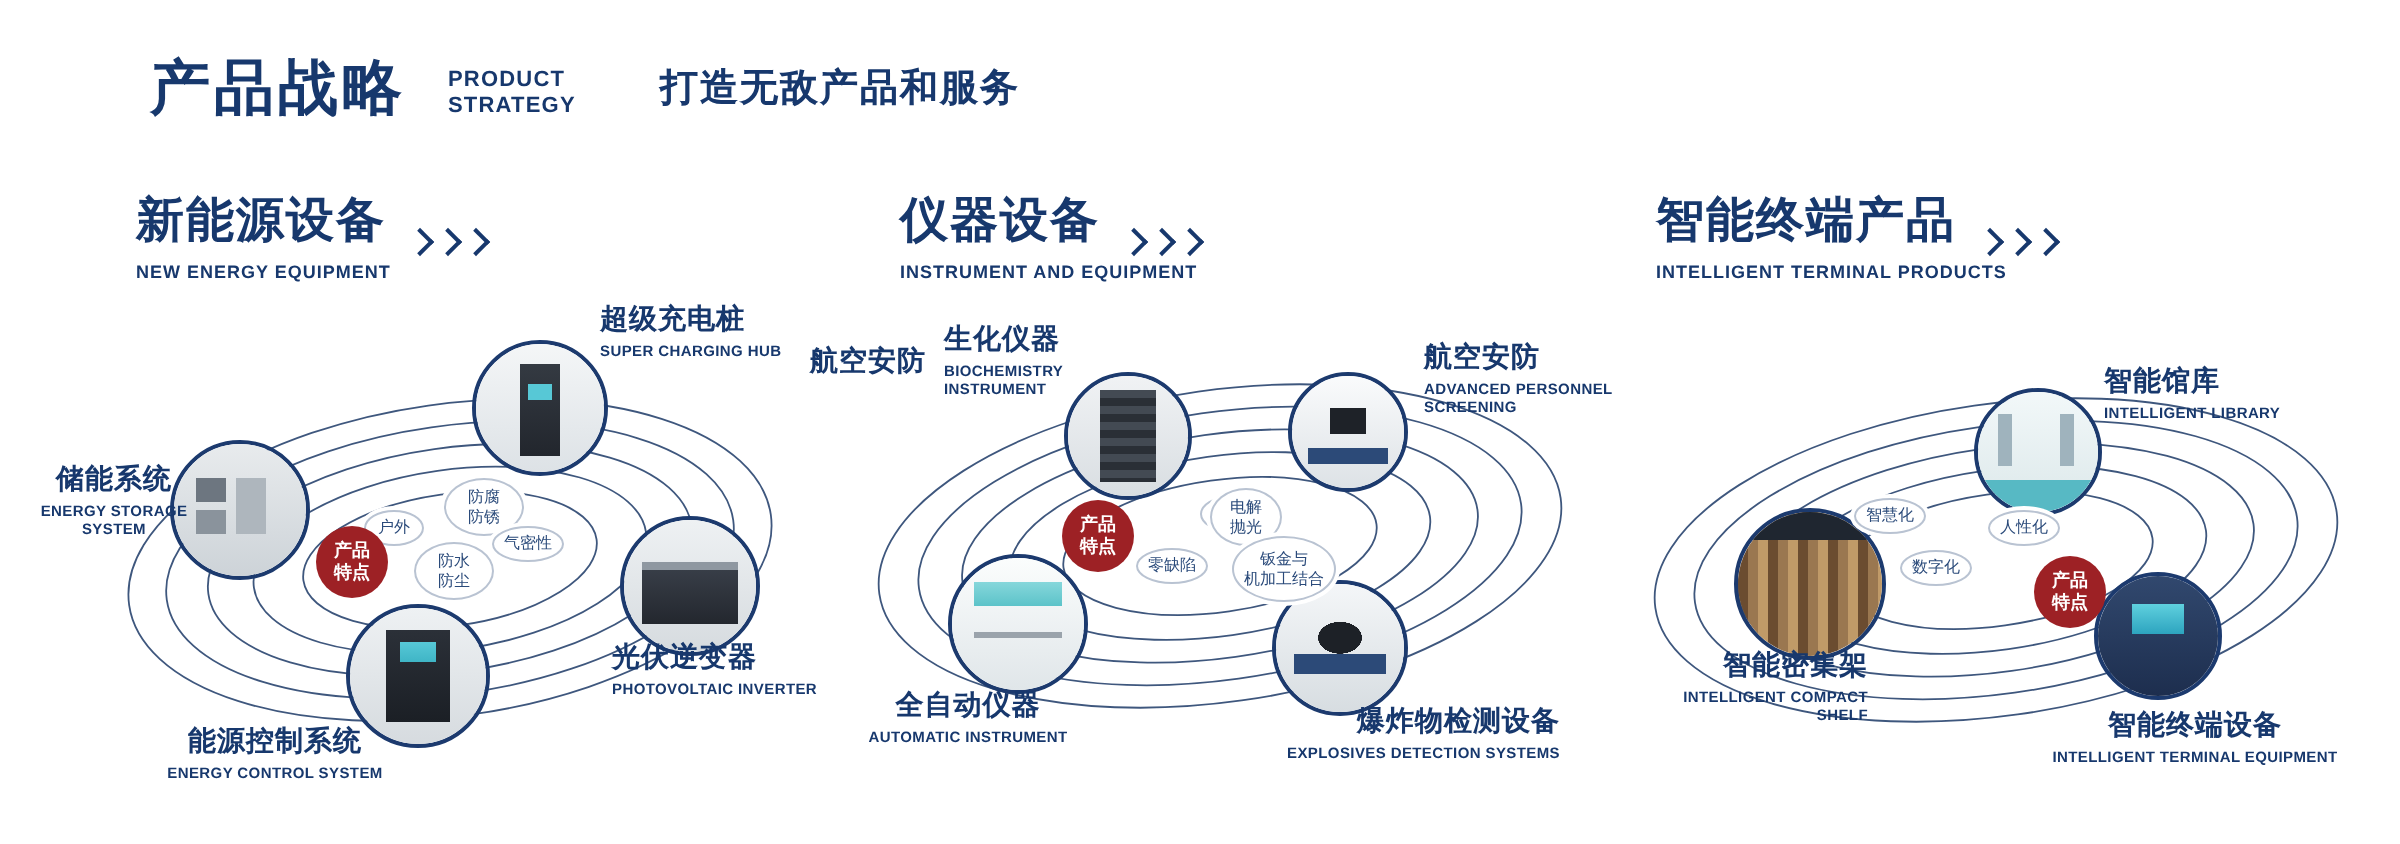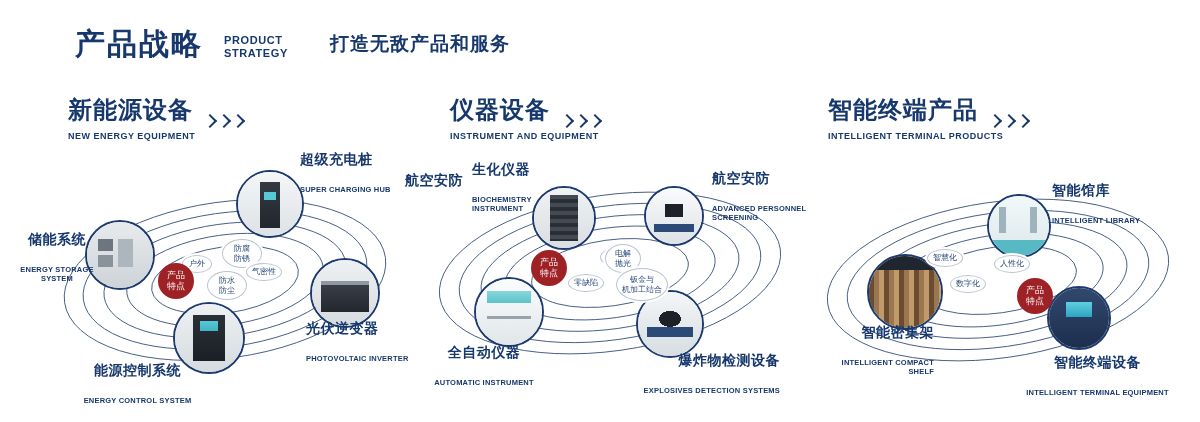--- a/index.html
+++ b/index.html
@@ -65,27 +65,27 @@
   .ph-shelf{background:
     linear-gradient(#1f2630,#1f2630) 0 0/100% 20% no-repeat,
     repeating-linear-gradient(90deg,#6b4c30 0 5px,#9a7750 5px 10px,#c09a68 10px 15px)}
   .ph-kiosk{background:
     linear-gradient(#5fd0de,#2da4bf) 50% 30%/26px 15px no-repeat,
     linear-gradient(#31486e,#1d2e4e)}
 
   
   .plabel{position:absolute;z-index:3;color:#17386d}
   .plabel .cn{font-size:14px;font-weight:bold;letter-spacing:.5px}
-  .plabel .en{font-size:7.5px;font-weight:bold;letter-spacing:.2px;margin-top:16px;white-space:pre-line;line-height:1.25}
+  .plabel .en{font-size:7.5px;font-weight:bold;letter-spacing:.2px;margin-top:2px;white-space:pre-line;line-height:1.25}
   .plabel.solo .cn{font-size:14px}
 
   
   .badge{position:absolute;z-index:4;width:36px;height:36px;background:#9d2125;color:#fff;border-radius:50%;
     display:flex;align-items:center;justify-content:center;text-align:center}
-  .badge span{font-size:9px;font-weight:normal;line-height:1.2;white-space:pre-line}
+  .badge span{font-size:9px;font-weight:bold;line-height:1.2;white-space:pre-line}
 
   
   .bubble{position:absolute;z-index:3;background:#fff;border:1px solid #b9c3d2;border-radius:50%;
     display:flex;align-items:center;justify-content:center;text-align:center;color:#2a4a7a;box-shadow:0 0 0 2px #fff}
   .bubble span{font-size:8px;line-height:1.15;white-space:pre-line}
 </style>
 </head>
 <body>
 
 <div class="canvas">

